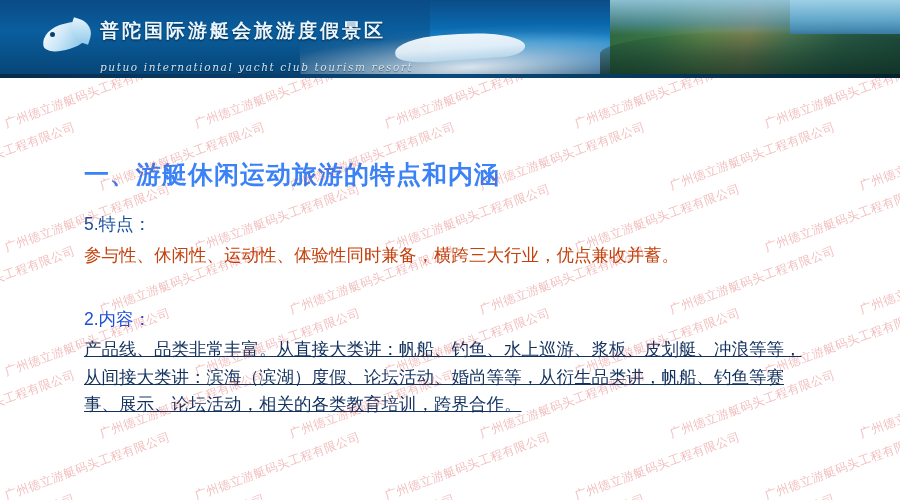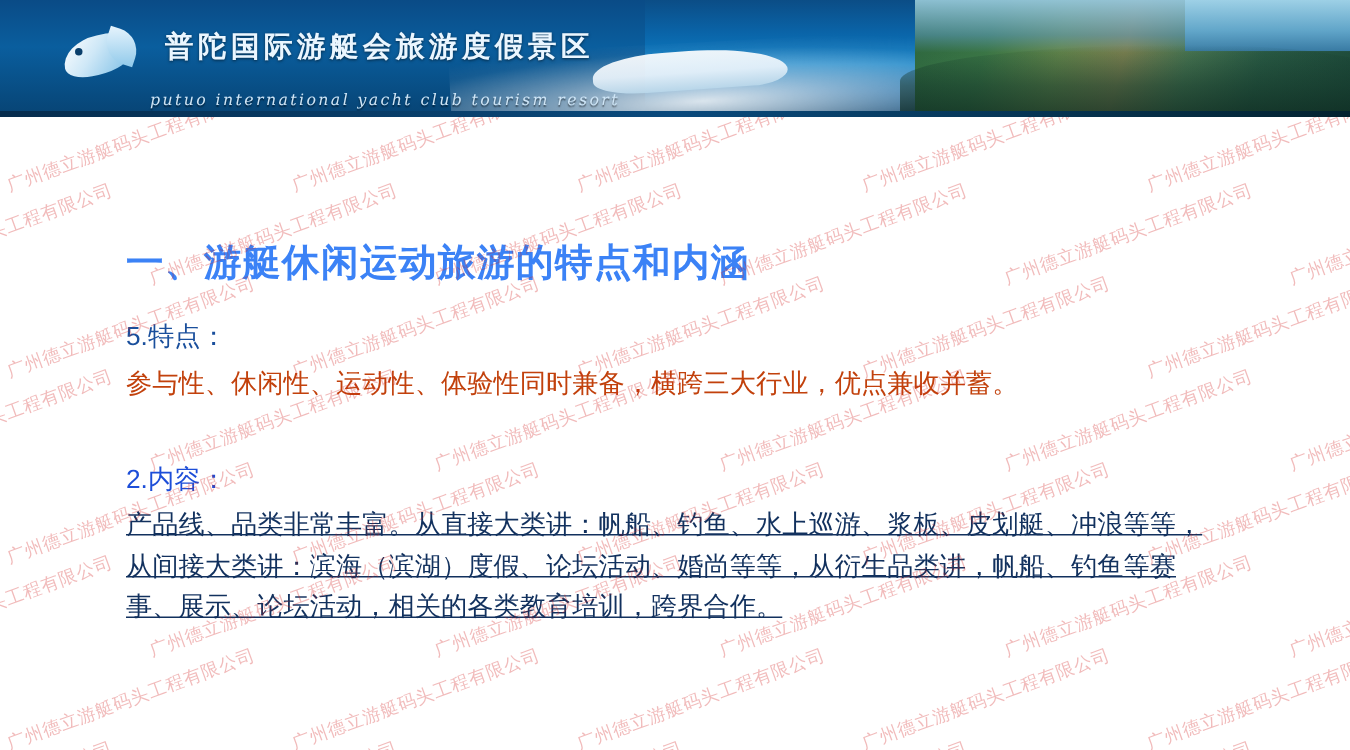--- a/index.html
+++ b/index.html
@@ -130,21 +130,20 @@
     position: absolute;
     left: 100px;
     top: 18px;
     color: #eaf6ff;
     font-family: "DejaVu Serif", "Liberation Serif", serif;
     font-size: 19px;
     font-weight: bold;
     letter-spacing: 3px;
     text-shadow: 0 1px 2px rgba(0,0,0,0.55);
     white-space: nowrap;
-    margin-left: 10px;
   }
   .logo-title-en {
     position: absolute;
     left: 100px;
     top: 61px;
     color: #cfe6f7;
     font-family: "DejaVu Serif", "Liberation Serif", serif;
     font-size: 10.5px;
     font-style: italic;
     letter-spacing: 1.6px;

